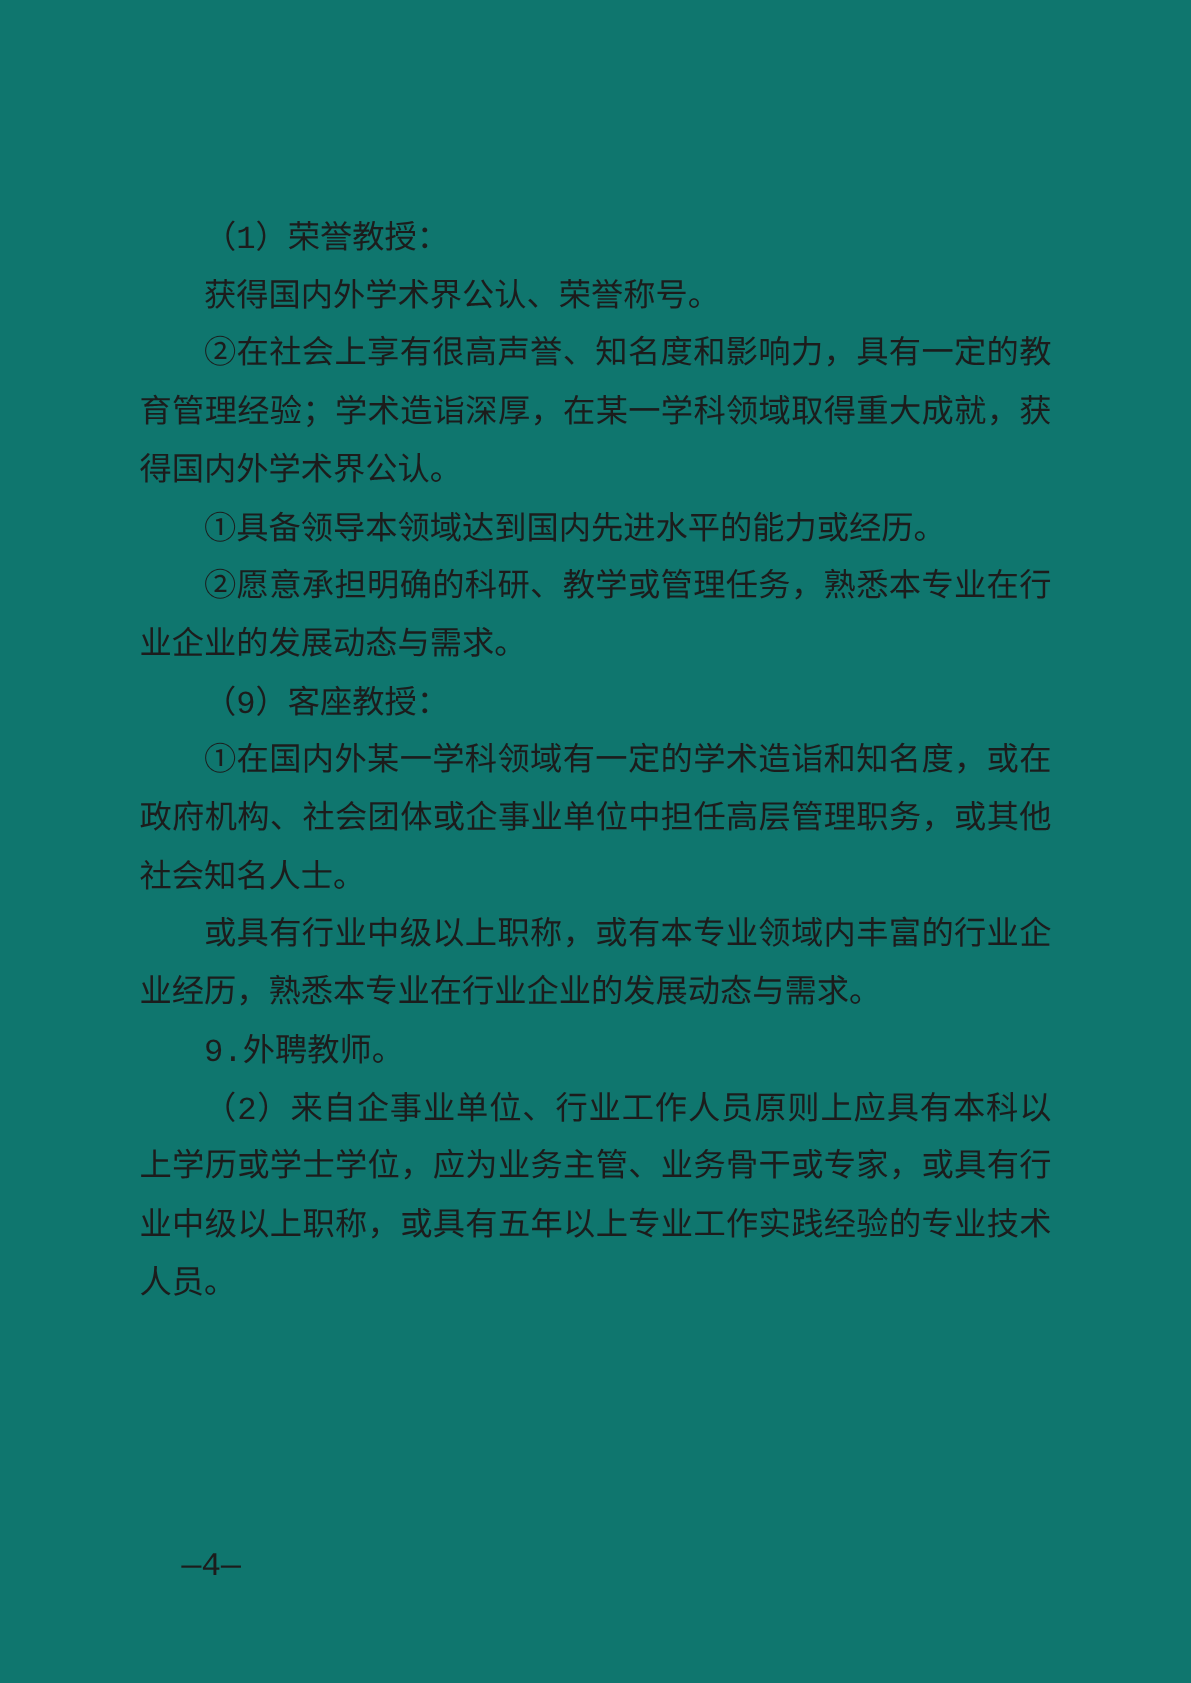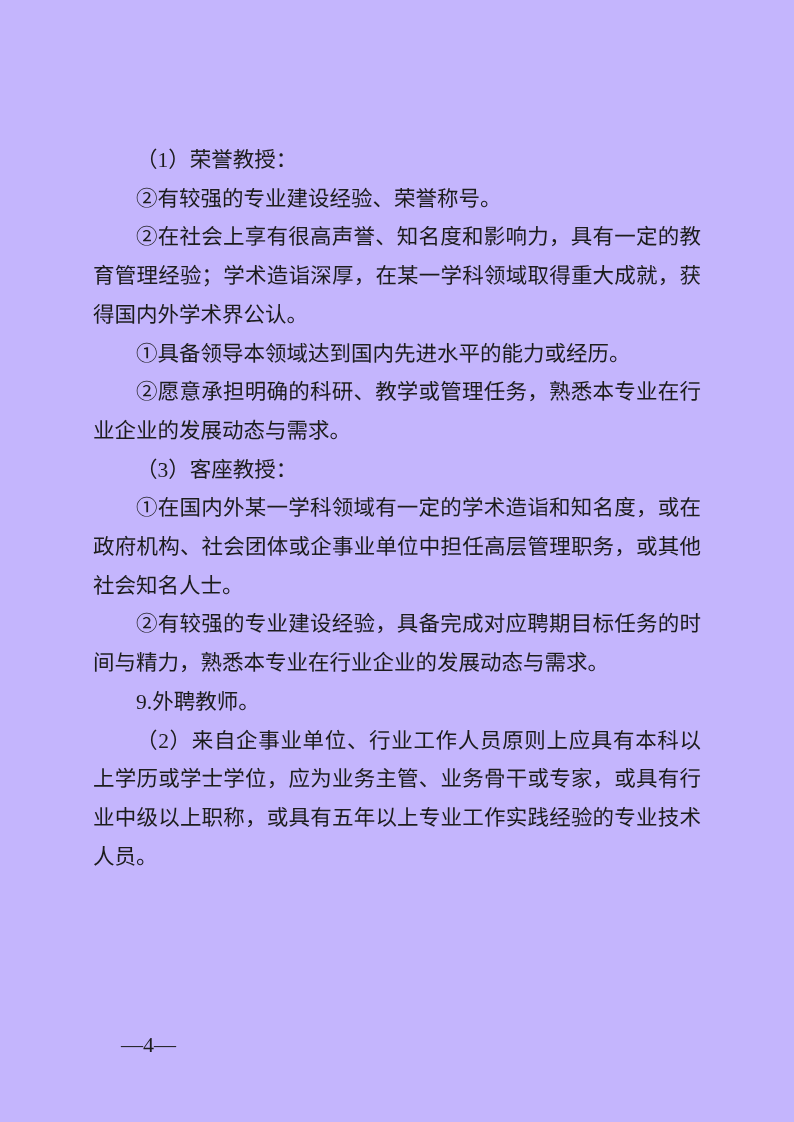--- a/index.html
+++ b/index.html
@@ -6,23 +6,23 @@
   
   html, body {
     margin: 0;
     padding: 0;
     background: #ffffff;
   }
   .page {
     position: relative;
     width: 794px;
     height: 1122px;
-    background: #c4b5fd;
+    background: #0f766e;
     color: #1c1c1c;
-    font-family: Liberation Serif, serif;
+    font-family: Liberation Mono, monospace;
     overflow: hidden;
   }
   .content {
     position: absolute;
     left: 93px;
     top: 141px;
     width: 608px;
   }
   .para {
     margin: 0;
@@ -47,34 +47,34 @@
 </style>
 </head>
 <body>
 
 <div class="page">
 
   <div class="content">
 
       <p class="para">（1）荣誉教授：</p>
 
-      <p class="para">②有较强的专业建设经验、荣誉称号。</p>
+      <p class="para">获得国内外学术界公认、荣誉称号。</p>
 
       <p class="para">②在社会上享有很高声誉、知名度和影响力，具有一定的教育管理经验；学术造诣深厚，在某一学科领域取得重大成就，获得国内外学术界公认。</p>
 
 
       <p class="para">①具备领导本领域达到国内先进水平的能力或经历。</p>
 
       <p class="para">②愿意承担明确的科研、教学或管理任务，熟悉本专业在行业企业的发展动态与需求。</p>
 
-      <p class="para">（3）客座教授：</p>
+      <p class="para">（9）客座教授：</p>
 
       <p class="para">①在国内外某一学科领域有一定的学术造诣和知名度，或在政府机构、社会团体或企事业单位中担任高层管理职务，或其他社会知名人士。</p>
 
-      <p class="para">②有较强的专业建设经验，具备完成对应聘期目标任务的时间与精力，熟悉本专业在行业企业的发展动态与需求。</p>
+      <p class="para">或具有行业中级以上职称，或有本专业领域内丰富的行业企业经历，熟悉本专业在行业企业的发展动态与需求。</p>
 
       <p class="para">9.外聘教师。</p>
 
 
       <p class="para">（2）来自企事业单位、行业工作人员原则上应具有本科以上学历或学士学位，应为业务主管、业务骨干或专家，或具有行业中级以上职称，或具有五年以上专业工作实践经验的专业技术人员。</p>
     </div>
 
   <div class="footer">—4—</div>
 
 </div>

